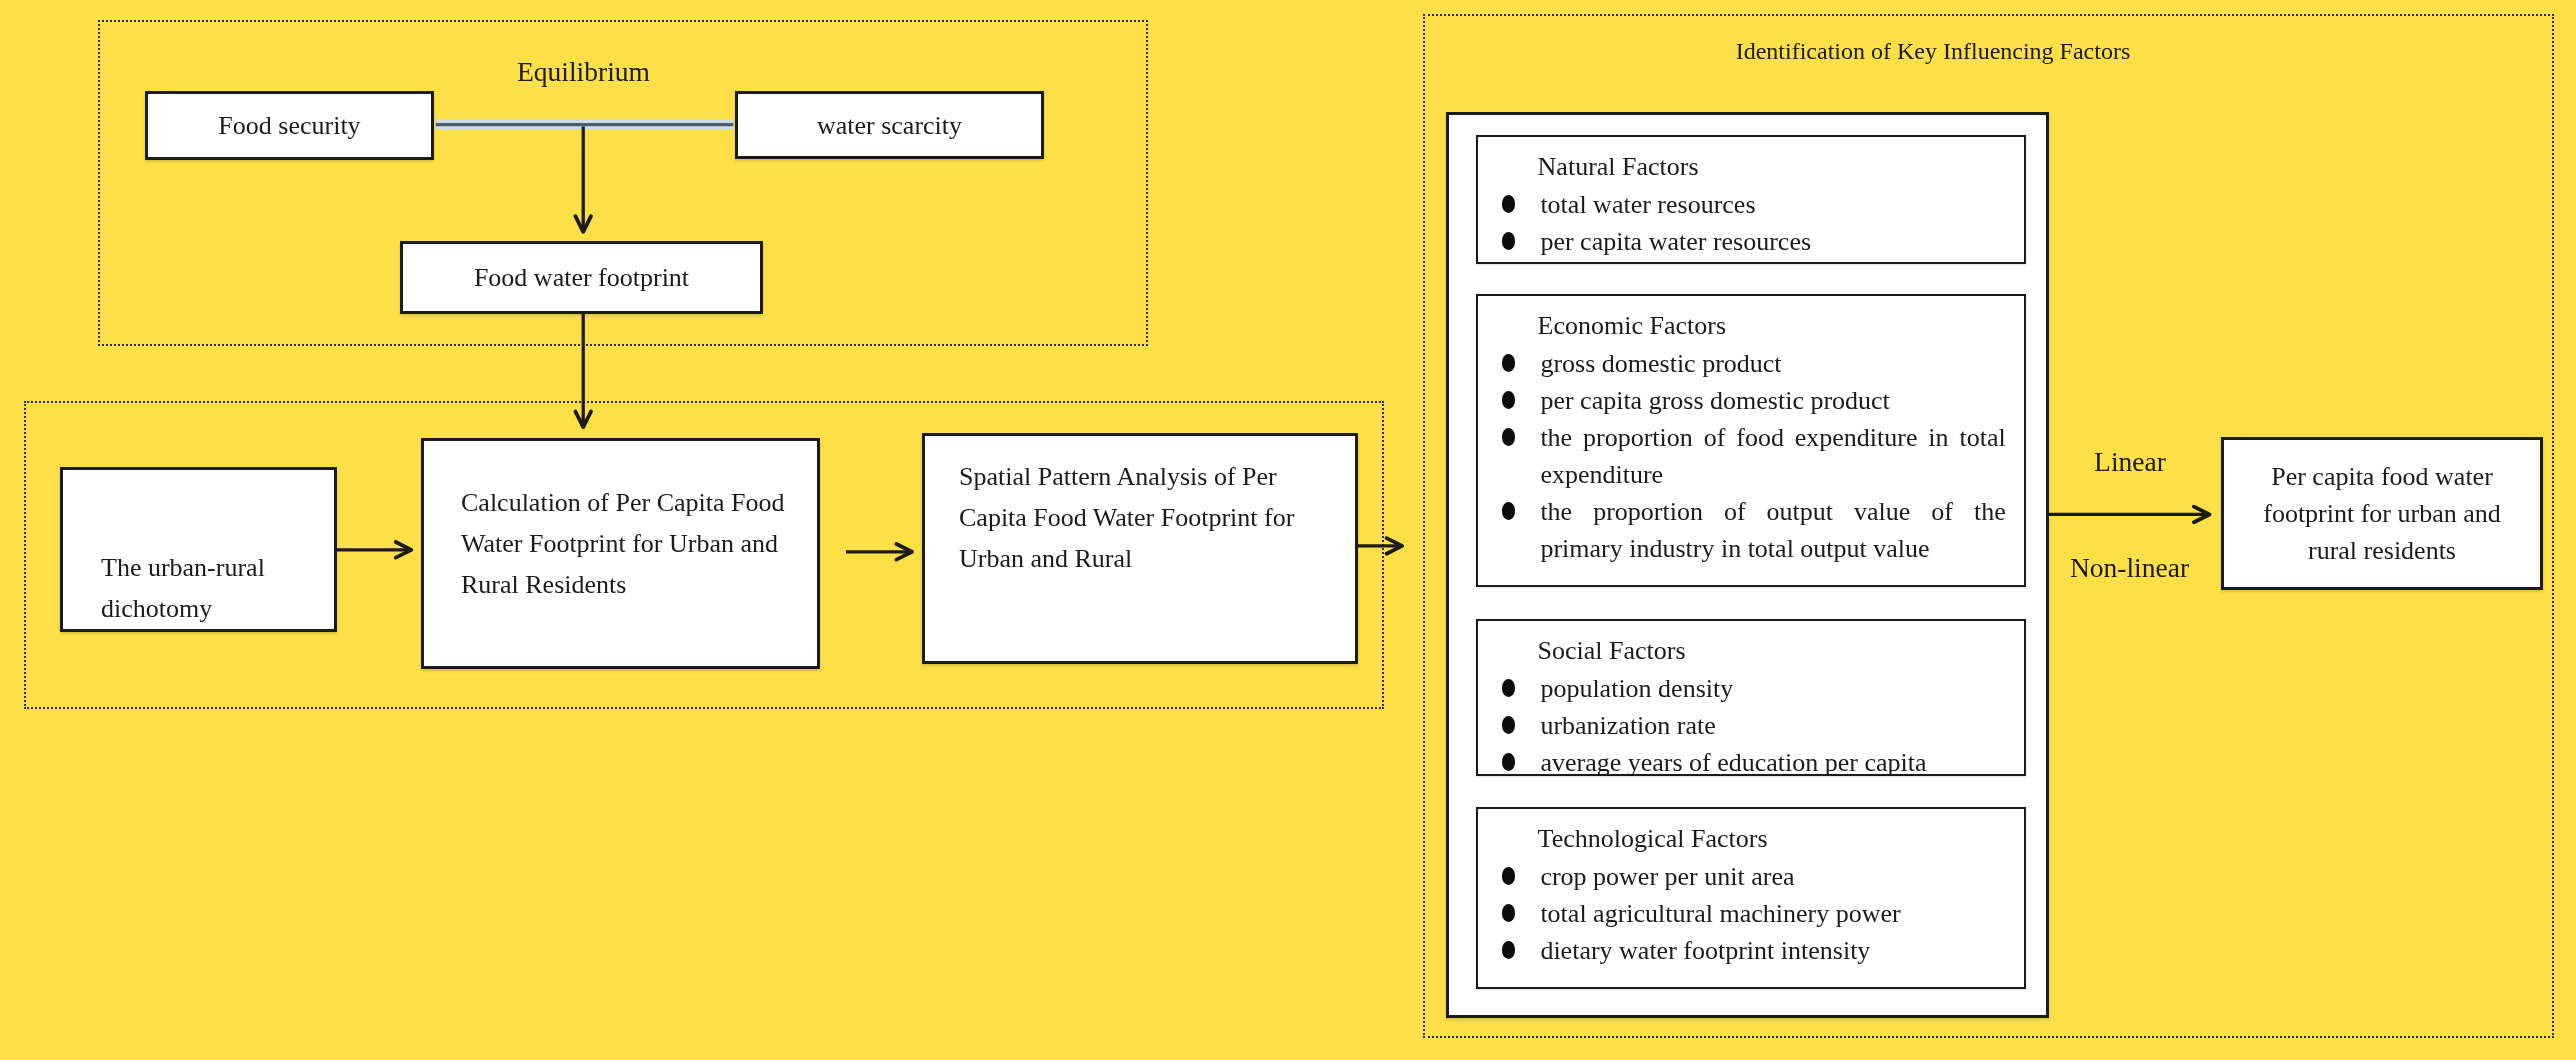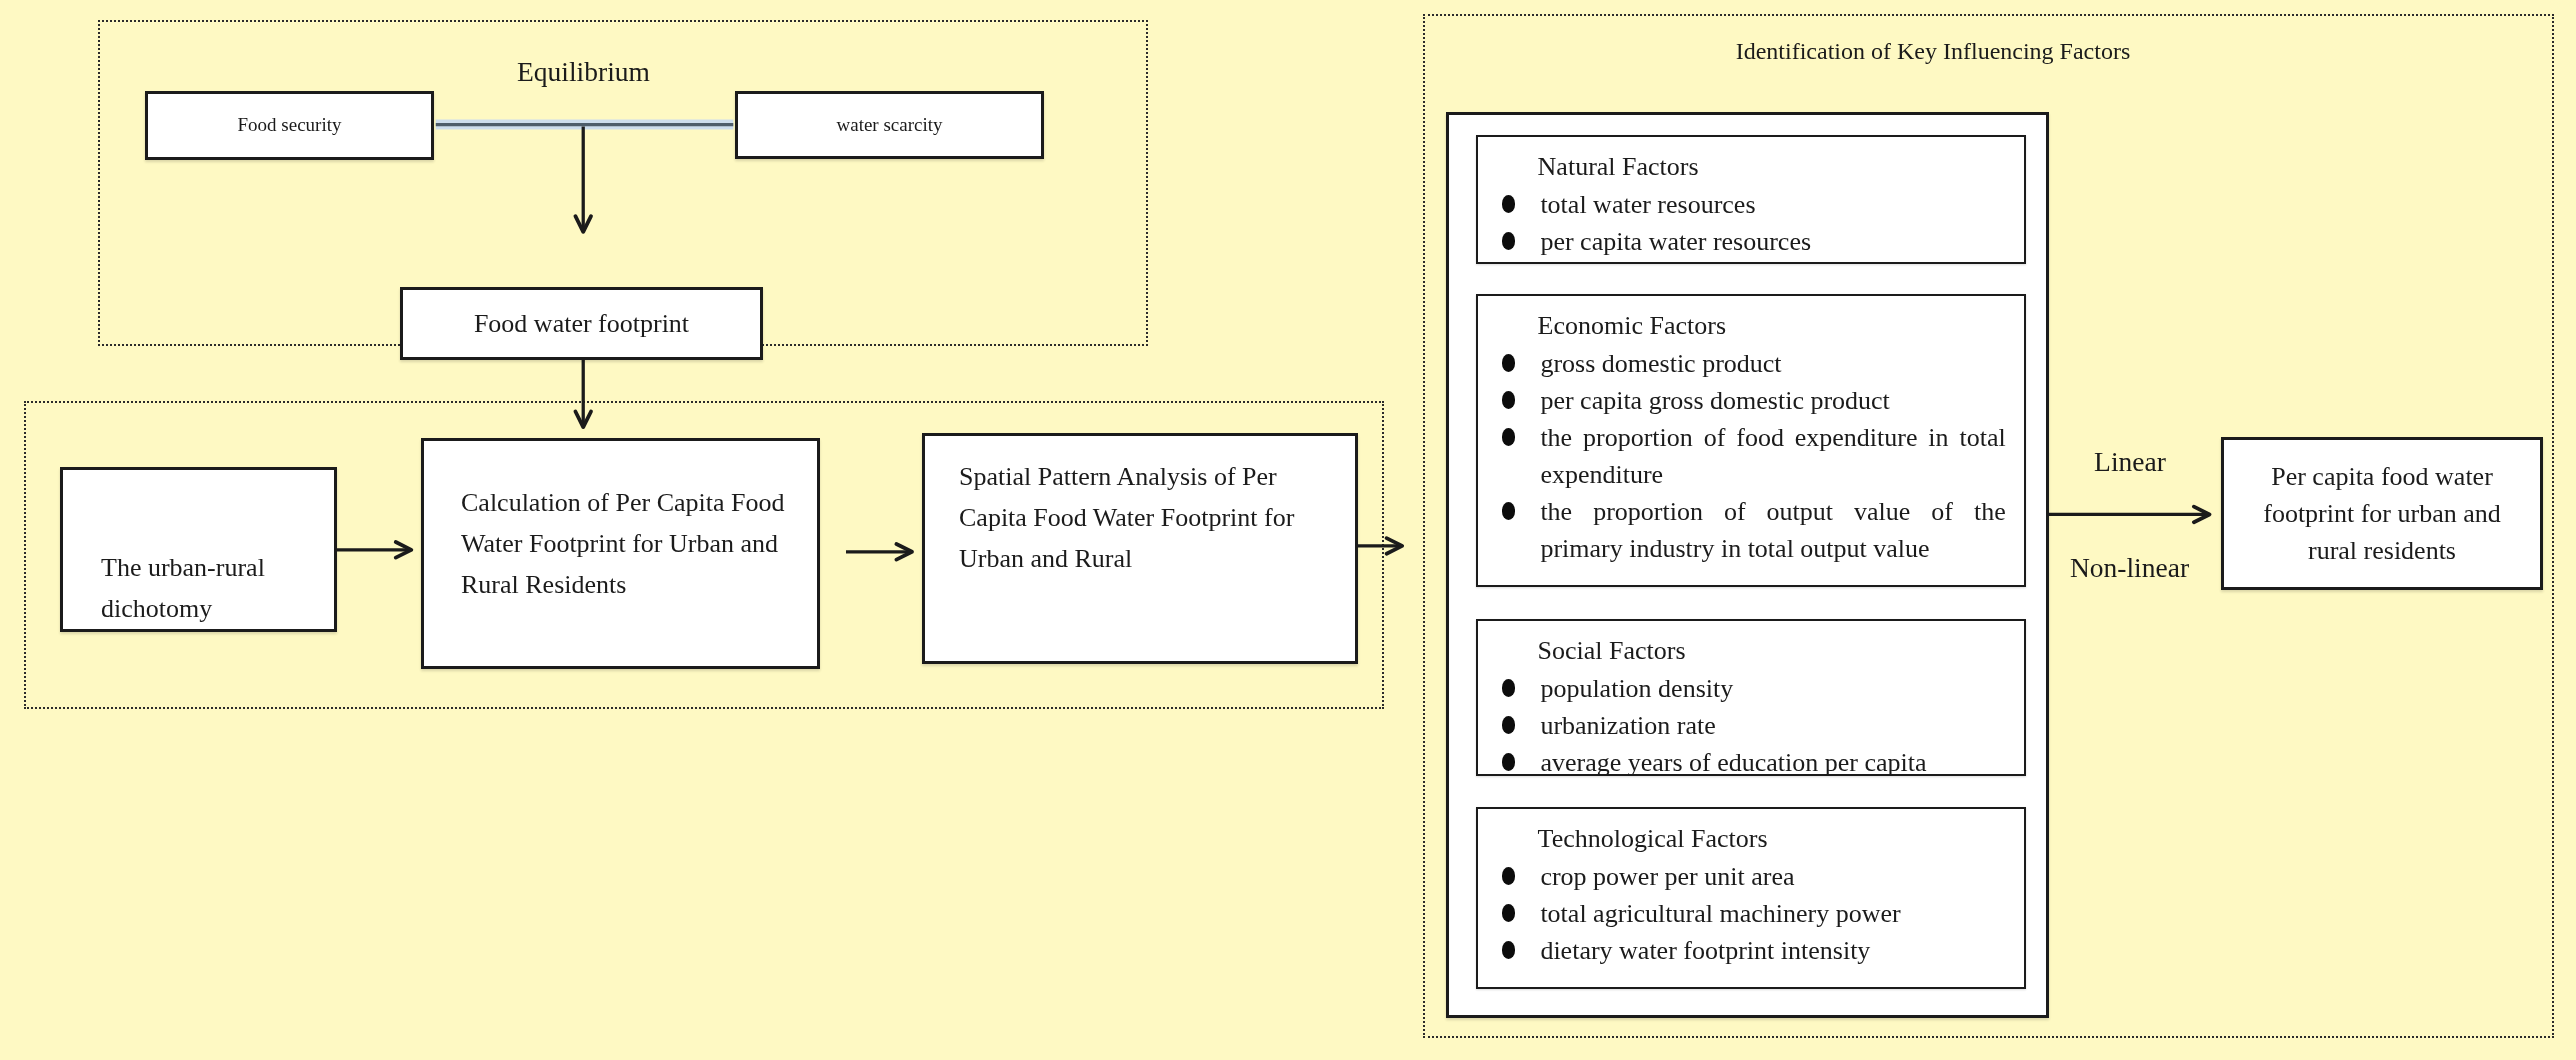--- a/index.html
+++ b/index.html
@@ -1,27 +1,27 @@
 <!DOCTYPE html>
 <html style="font-size:10.5px"><head>
 <meta charset="utf-8">
 <style>
   html,body{margin:0;padding:0;background:#ffffff;}
   body{
     width:2576px;height:1061px;
     font-family:"Liberation Serif","DejaVu Serif",serif;
     color:#1b1b1b;
   }
-  .canvas{position:relative;width:2576px;height:1061px;background:#fef9c3;overflow:hidden;}
+  .canvas{position:relative;width:2576px;height:1061px;background:#fde047;overflow:hidden;}
 
   .dotted{position:absolute;border:2px dotted #2b2b2b;box-sizing:border-box;background:transparent;}
 
   .box{
     position:absolute;border:3.3px solid #1b1b1b;background:#ffffff;
-    box-sizing:border-box;font-size:19px;line-height:1.5;
+    box-sizing:border-box;font-size:26px;line-height:1.5;
     box-shadow:0 2px 2.6px rgba(0,0,0,0.14);
   }
   .box.center{display:flex;align-items:center;justify-content:center;text-align:center;}
 
   .label{position:absolute;font-size:27.5px;white-space:nowrap;}
 
   .overlay{position:absolute;left:0;top:0;pointer-events:none;}
   .conn{stroke:#1b1b1b;stroke-width:5;}
 
   
@@ -78,21 +78,21 @@
   <div class="label" style="left:433px;top:56px;width:301px;text-align:center;">Equilibrium</div>
 
   <div class="box center" style="left:145px;top:91px;width:289px;height:69px;">
     <span>Food security</span>
   </div>
 
   <div class="box center" style="left:735px;top:91px;width:309px;height:68px;">
     <span>water scarcity</span>
   </div>
 
-  <div class="box fwf-box" style="left:400px;top:241px;width:363px;height:73px;margin-top:46px;">
+  <div class="box fwf-box" style="left:400px;top:241px;width:363px;height:73px;">
     <span>Food water footprint</span>
   </div>
 
   <div class="box dichotomy" style="left:60px;top:467px;width:277px;height:165px;">
     <span>The urban-rural dichotomy</span>
   </div>
 
   <div class="box calc" style="left:421px;top:438px;width:399px;height:231px;">
     <span>Calculation of Per Capita Food Water Footprint for Urban and Rural Residents</span>
   </div>

